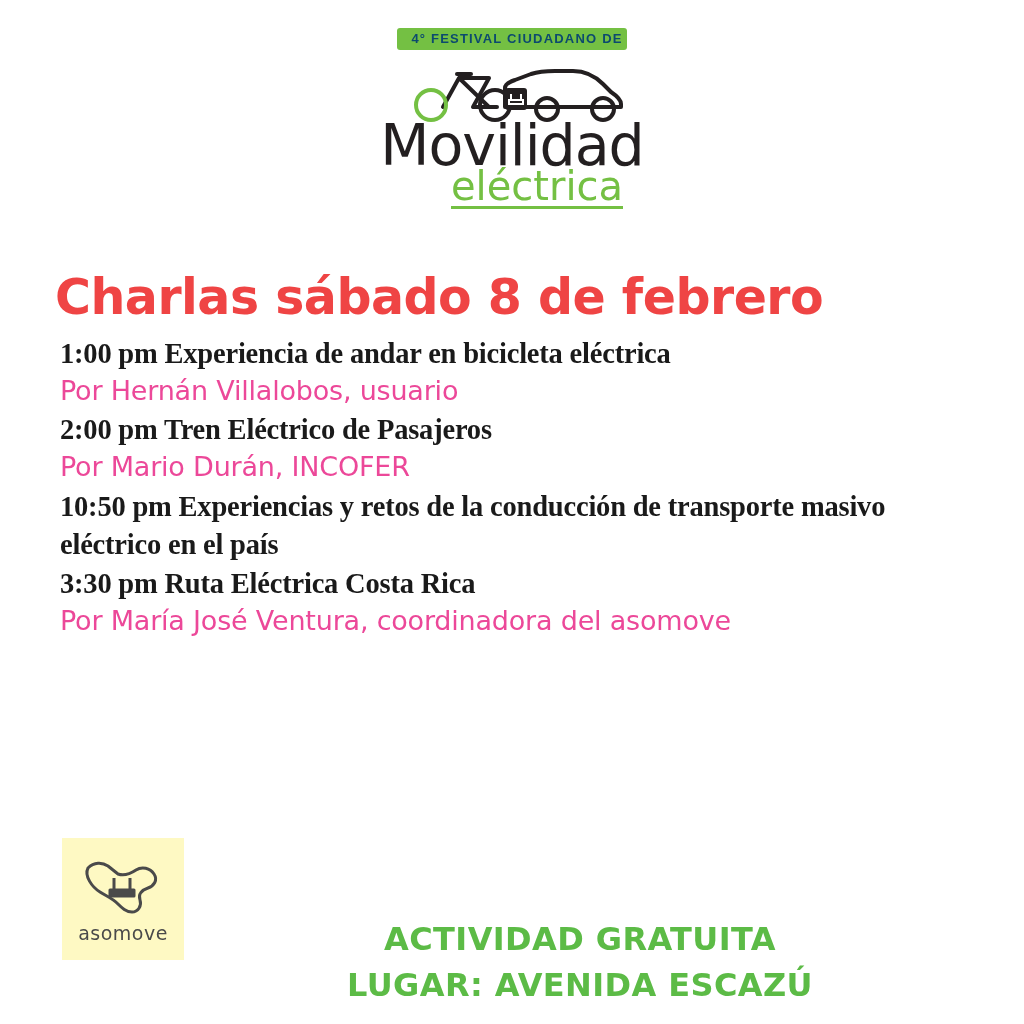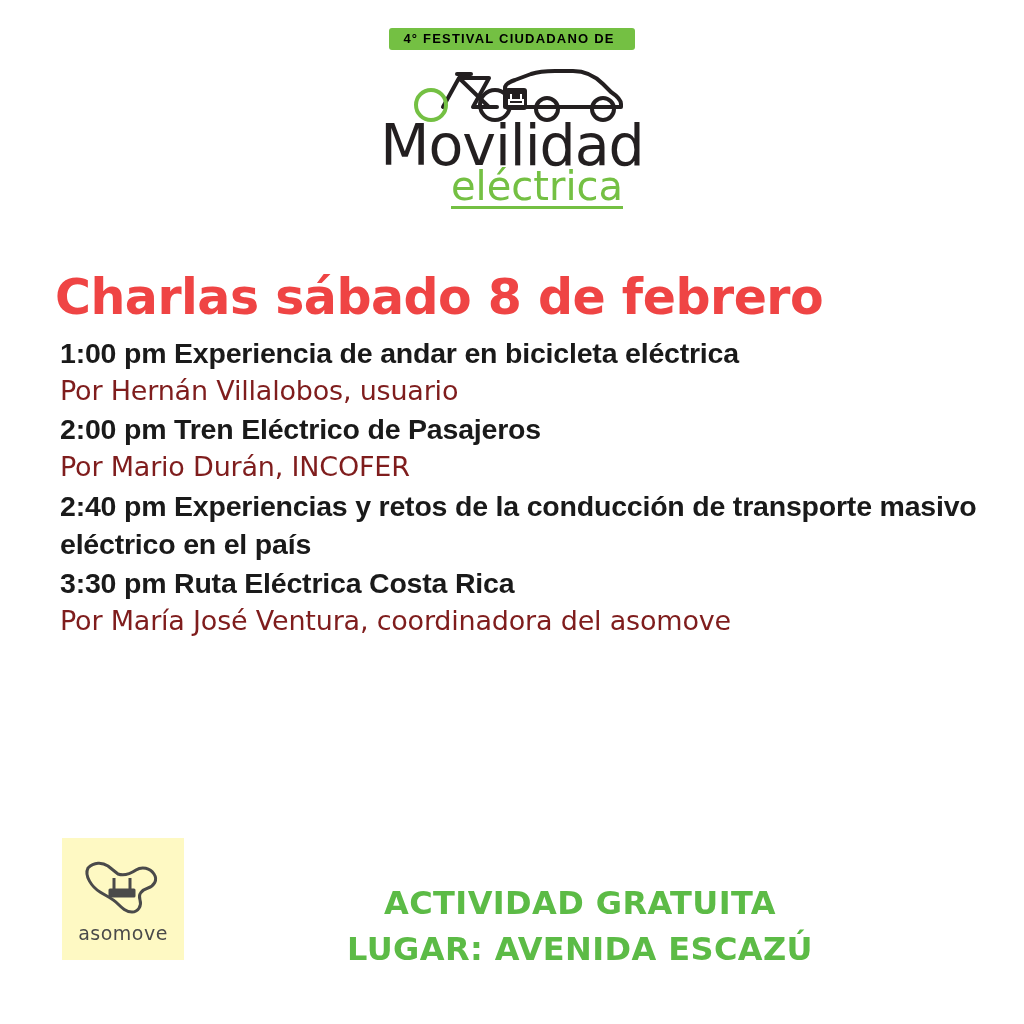--- a/index.html
+++ b/index.html
@@ -25,26 +25,26 @@
     position: absolute;
     top: 28px;
     left: 0;
     width: 1024px;
     display: flex;
     flex-direction: column;
     align-items: center;
   }
   .festival-ribbon {
     background: #74c043;
-    color: #000000;
+    color: #0c4a6e;
     font-family: "Liberation Sans", sans-serif;
     font-weight: bold;
     font-size: 13px;
     letter-spacing: 1.2px;
-    padding: 4px 20px 5px 14px;
+    padding: 4px 4px 5px 14px;
     border-radius: 3px;
     line-height: 1;
     white-space: nowrap;
   }
   .logo-art {
     margin-top: 2px;
     width: 230px;
     height: 70px;
   }
   .word-movilidad {
@@ -86,32 +86,32 @@
   .schedule {
     position: absolute;
     top: 335px;
     left: 60px;
     width: 920px;
   }
   .talk {
     margin-bottom: 2px;
   }
   .talk-title {
-    font-family: Liberation Sans, sans-serif;
+    font-family: Liberation Serif, serif;
     font-weight: bold;
     font-size: 28.5px;
     color: #1a1a1a;
     line-height: 1.33;
     letter-spacing: -0.2px;
   }
   .talk-by {
     font-family: "DejaVu Sans", sans-serif;
     font-weight: normal;
     font-size: 27px;
-    color: #7f1d1d;
+    color: #ec4899;
     line-height: 1.35;
     letter-spacing: -0.2px;
   }
 
   
   .asomove {
     position: absolute;
     left: 62px;
     top: 838px;
     width: 122px;
@@ -128,21 +128,21 @@
   .asomove-word {
     font-family: "DejaVu Sans", sans-serif;
     font-size: 19px;
     color: #4a4a4a;
     letter-spacing: 0.5px;
     margin-top: 2px;
   }
   .footer-text {
     position: absolute;
     left: 230px;
-    top: 880px;
+    top: 916px;
     width: 700px;
     text-align: center;
     font-family: "DejaVu Sans", sans-serif;
     font-weight: bold;
     font-size: 32px;
     color: #5cbb46;
     line-height: 1.45;
     letter-spacing: 0.4px;
   }
 </style>
@@ -184,21 +184,21 @@
       <div class="talk-title">1:00 pm Experiencia de andar en bicicleta eléctrica</div>
       <div class="talk-by">Por Hernán Villalobos, usuario</div>
     </div>
 
     <div class="talk">
       <div class="talk-title">2:00 pm Tren Eléctrico de Pasajeros</div>
       <div class="talk-by">Por Mario Durán, INCOFER</div>
     </div>
 
     <div class="talk">
-      <div class="talk-title">2:40 pm Experiencias y retos de la conducción de transporte masivo eléctrico en el país</div>
+      <div class="talk-title">10:50 pm Experiencias y retos de la conducción de transporte masivo eléctrico en el país</div>
     </div>
 
     <div class="talk">
       <div class="talk-title">3:30 pm Ruta Eléctrica Costa Rica</div>
       <div class="talk-by">Por María José Ventura, coordinadora del asomove</div>
     </div>
 
   </div>
 
   <div class="asomove">

